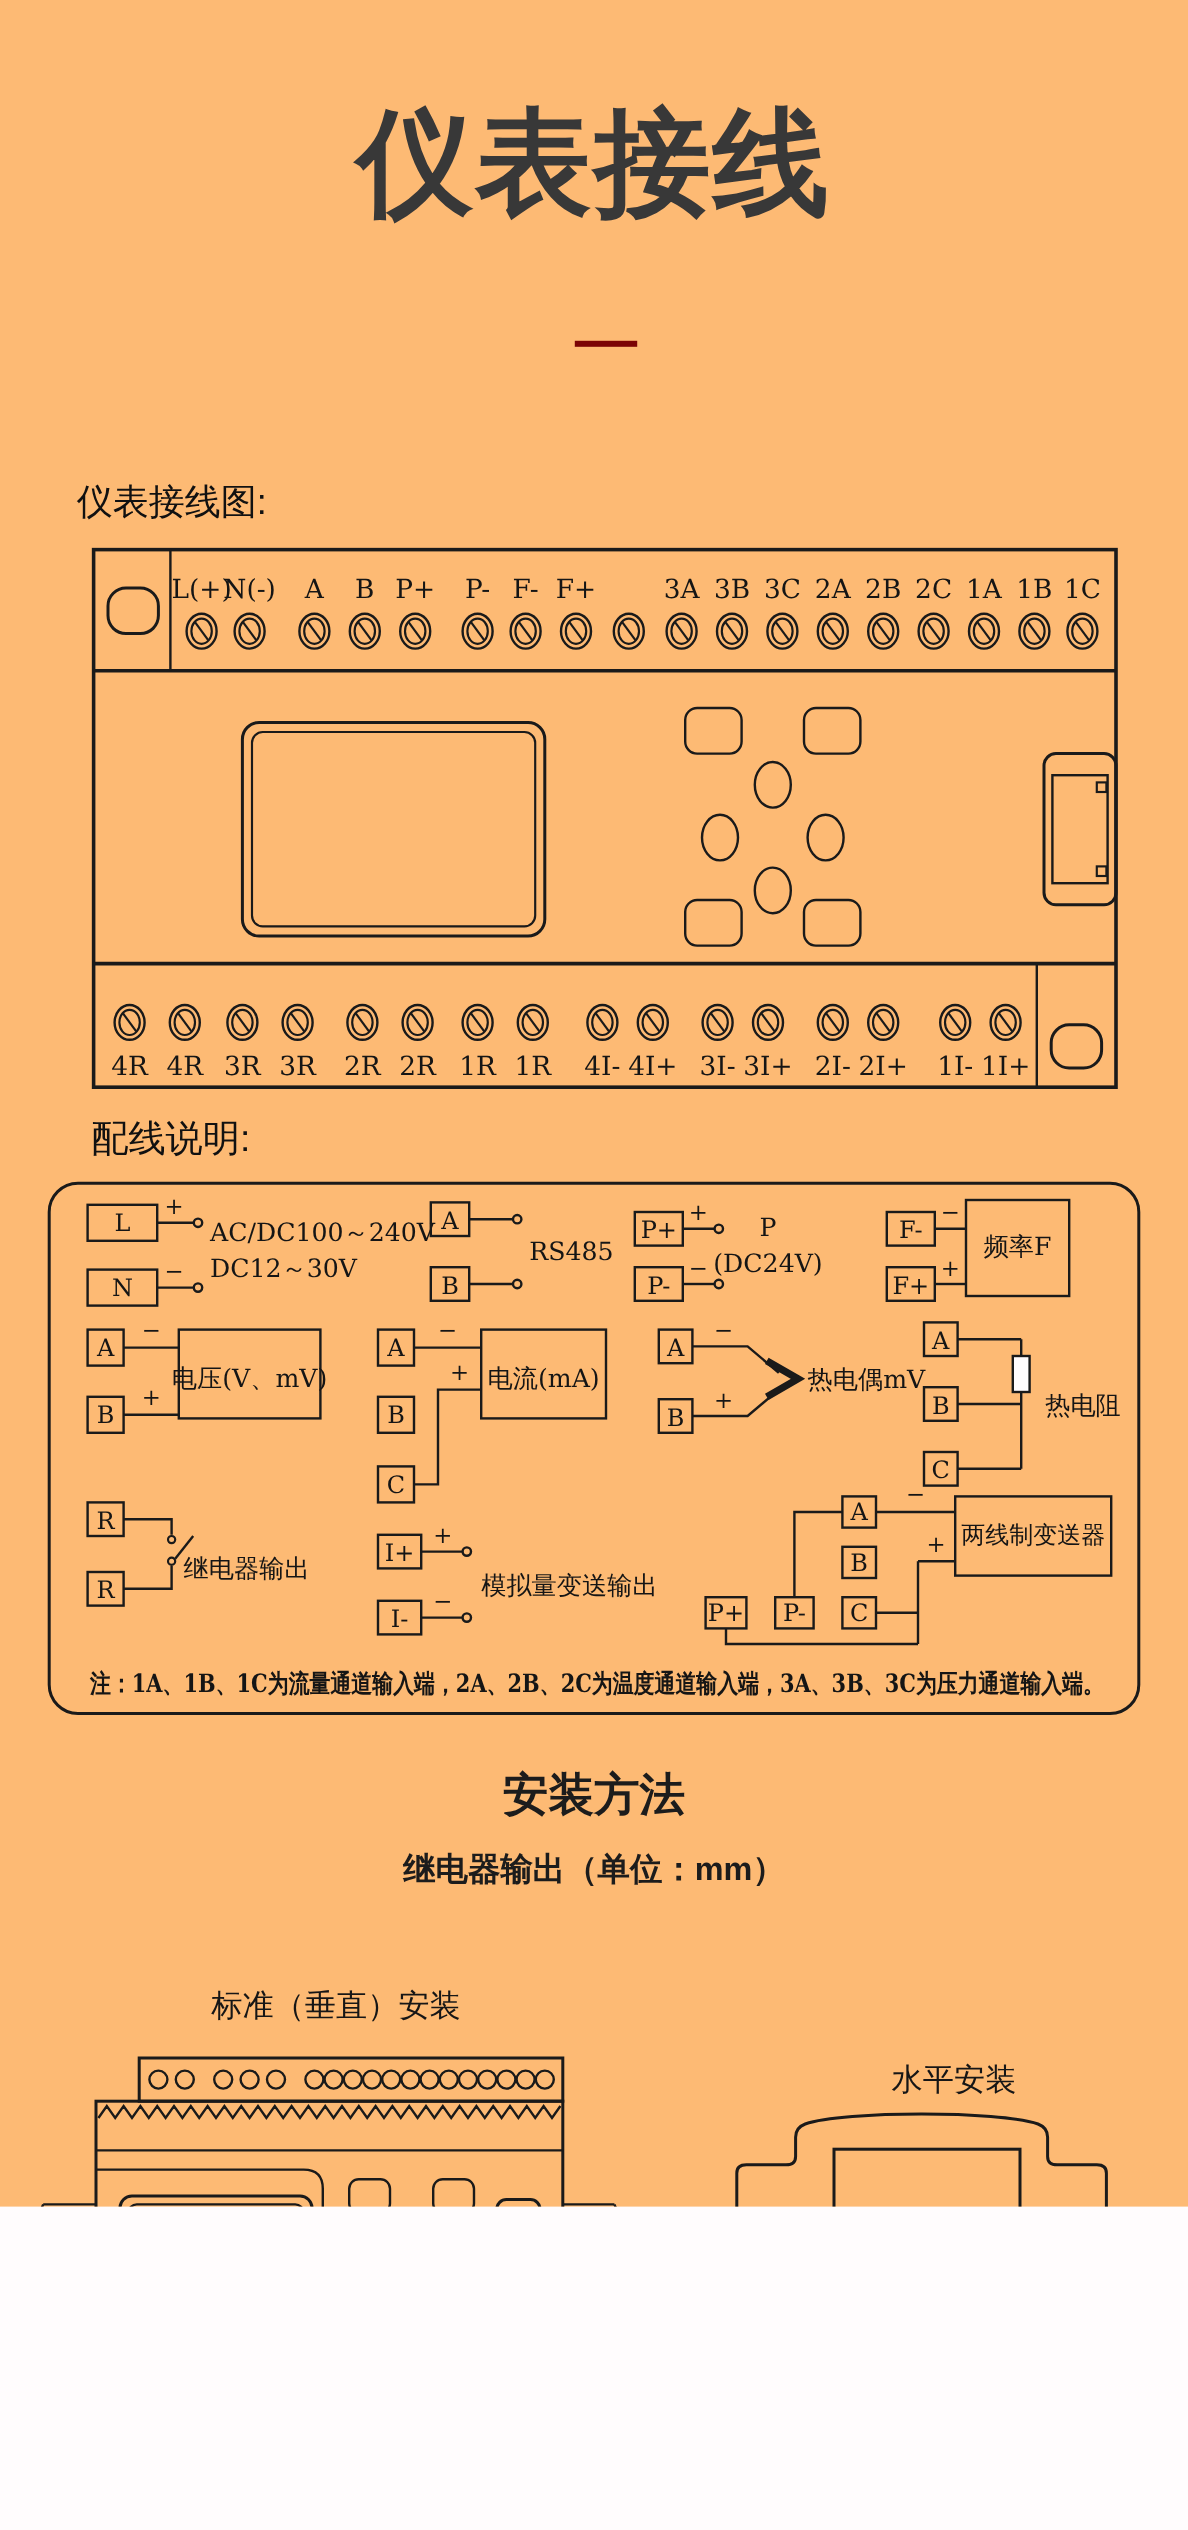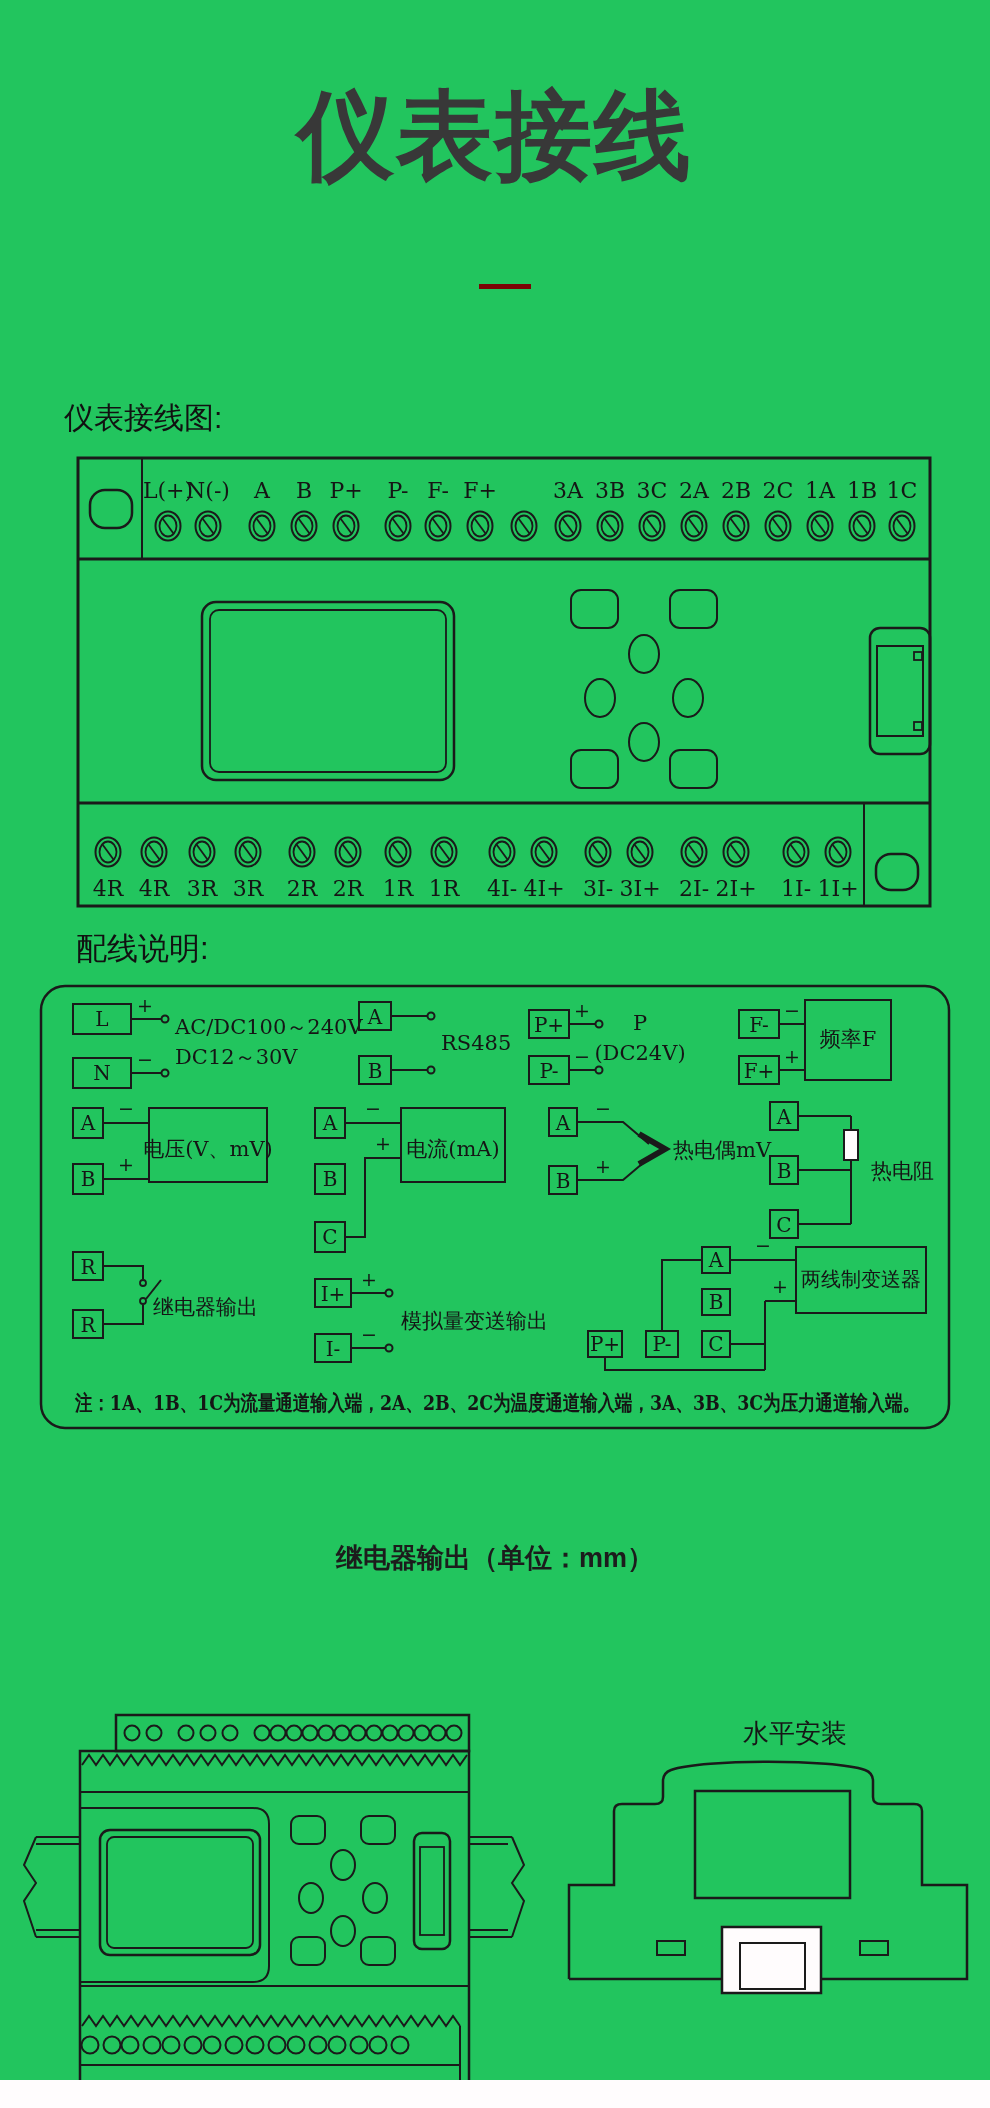--- a/index.html
+++ b/index.html
@@ -1,16 +1,16 @@
 <!DOCTYPE html>
 <html><head>
 <meta charset="utf-8">
 <style>
   html,body{margin:0;padding:0;background:#fffcfd;}
-  .page{position:relative;width:990px;height:2080px;background:#22c55e;overflow:hidden;
+  .page{position:relative;width:990px;height:1839px;background:#fdba74;overflow:hidden;
         font-family:"Liberation Sans",sans-serif;color:#1a1a1a;}
   .title{position:absolute;left:0;right:0;top:72px;margin:0;text-align:center;
          font-size:97px;font-weight:900;letter-spacing:2px;color:#383838;}
   .rule{position:absolute;left:479px;top:284px;width:52px;height:5px;background:#7b0405;}
   .lbl-diagram{position:absolute;left:64px;top:398px;font-size:30px;font-weight:500;color:#111;}
   .lbl-notes{position:absolute;left:76px;top:928px;font-size:31px;font-weight:400;color:#111;}
   .install-title{position:absolute;left:0;right:0;top:1470px;text-align:center;font-size:38px;font-weight:900;color:#1c1c1c;}
   .install-sub{position:absolute;left:0;right:0;top:1540px;text-align:center;font-size:27px;font-weight:700;color:#1c1c1c;}
   .lbl-vert{position:absolute;left:130px;top:1654px;width:300px;text-align:center;font-size:26px;font-weight:500;color:#161616;}
   .lbl-horiz{position:absolute;left:700px;top:1690px;width:190px;text-align:center;font-size:26px;font-weight:500;color:#161616;margin-top:26px;}
@@ -313,22 +313,24 @@
       <line class="s2" x1="691" y1="360" x2="726" y2="360"></line>
       <line class="s2" x1="726" y1="317" x2="726" y2="386"></line>
       <line class="s2" x1="726" y1="317" x2="757" y2="317"></line>
       <text class="sign" x="741" y="309">+</text>
       <polyline class="s2" points="566,373 566,386 726,386"></polyline>
     </g>
 
     <text class="note" x="36" y="426" textLength="845" lengthAdjust="spacingAndGlyphs">注：1A、1B、1C为流量通道输入端，2A、2B、2C为温度通道输入端，3A、3B、3C为压力通道输入端。</text>
   </svg>
 
+  <div class="install-title">安装方法</div>
   <div class="install-sub">继电器输出（单位：mm）</div>
 
+  <div class="lbl-vert">标准（垂直）安装</div>
   <div class="lbl-horiz">水平安装</div>
 
   <svg id="vertSvg" width="510" height="395" viewBox="0 0 510 395">
     <rect class="s25" x="60" y="38" width="389" height="338"></rect>
     <rect class="s25" x="96" y="2" width="353" height="36"></rect>
     <g id="v-top-circles">
         <circle cx="112" cy="20" r="7.5" class="s2"></circle>
         <circle cx="134" cy="20" r="7.5" class="s2"></circle>
         <circle cx="166" cy="20" r="7.5" class="s2"></circle>
         <circle cx="188" cy="20" r="7.5" class="s2"></circle>

